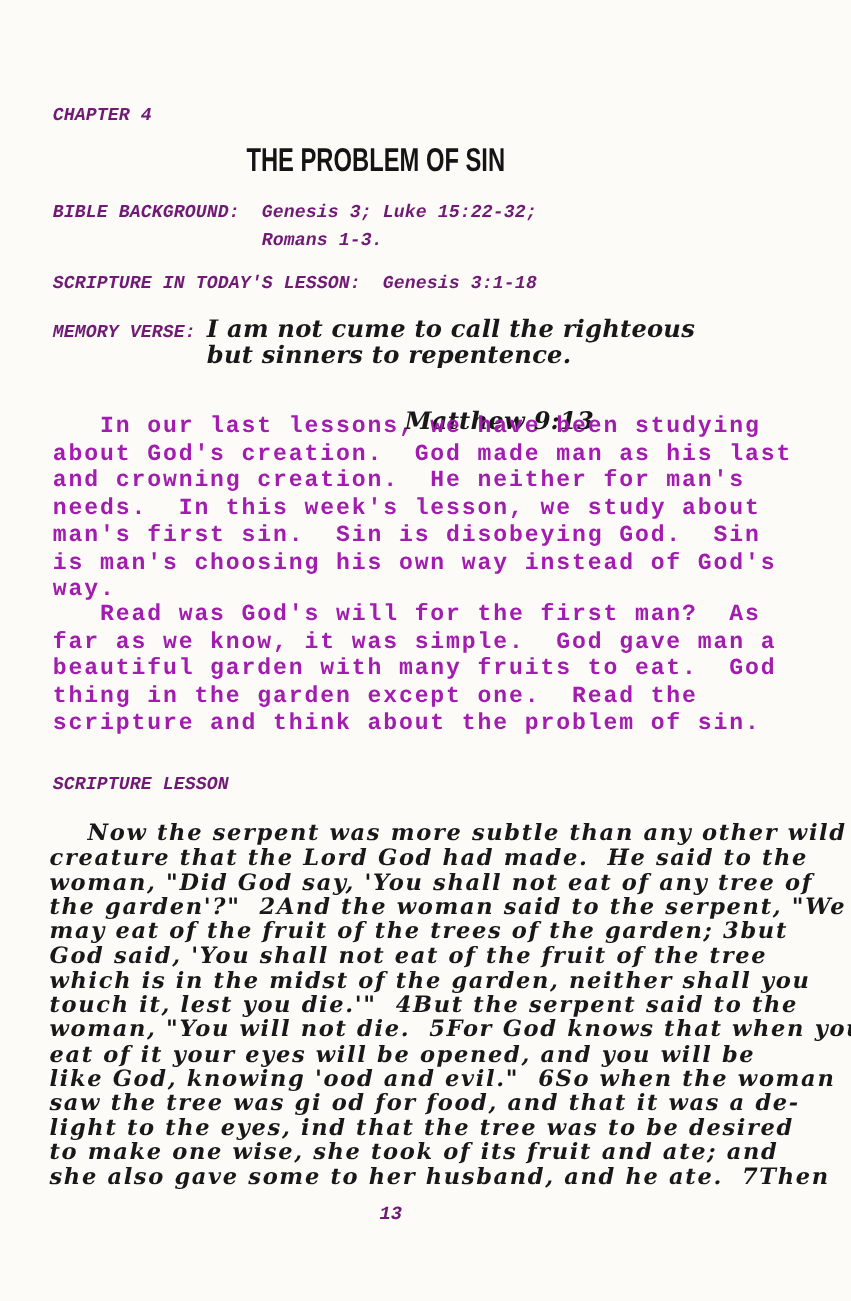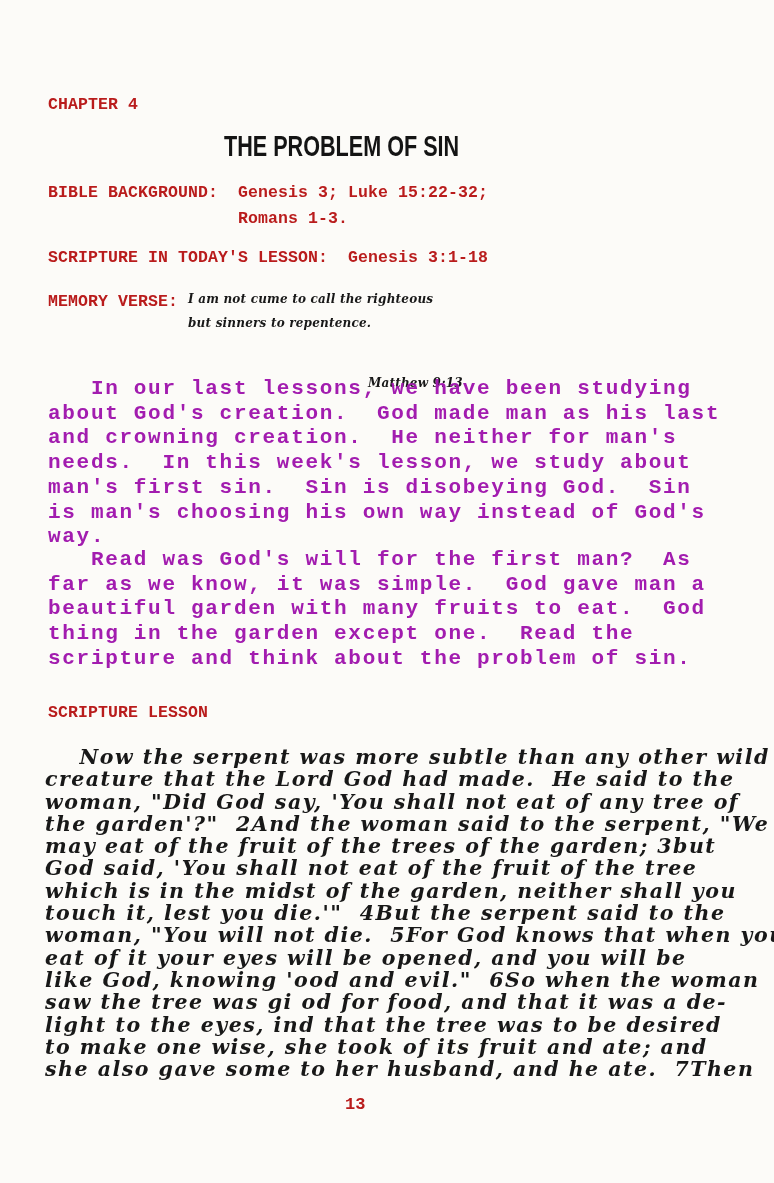--- a/index.html
+++ b/index.html
@@ -10,42 +10,43 @@
     overflow:hidden;
     font-variant-ligatures:none;
   }
   
   .tw-sm{
     font-family:"Liberation Mono",monospace;
     font-weight:700;
     font-size:16.5px;
     line-height:26px;
     letter-spacing:0.1px;
-    color:#b91c1c;
+    color:#701a75;
     white-space:pre;
+    font-style:italic;
   }
   
   .tw-lg{
     font-family:"Liberation Mono",monospace;
     font-weight:700;
     font-size:21px;
     letter-spacing:1.7px;
     line-height:24.7px;
     color:#a21caf;
     white-space:pre;
   }
   
   .script{
     font-family:"DejaVu Serif",serif;
     font-style:italic;
     font-weight:700;
     color:#181818;
     white-space:pre;
   }
-  .script-mem{ font-size:12px; line-height:24px; letter-spacing:0.2px; }
+  .script-mem{ font-size:22px; line-height:24px; letter-spacing:0.2px; }
   .script-body{ font-size:20.5px; line-height:22.3px; letter-spacing:1.5px; }
   .title{
     font-family:"Liberation Sans",sans-serif;
     font-weight:700;
     font-size:30px;
     line-height:30px;
     color:#141414;
     transform:scaleX(0.72);
     transform-origin:left top;
     white-space:pre;

